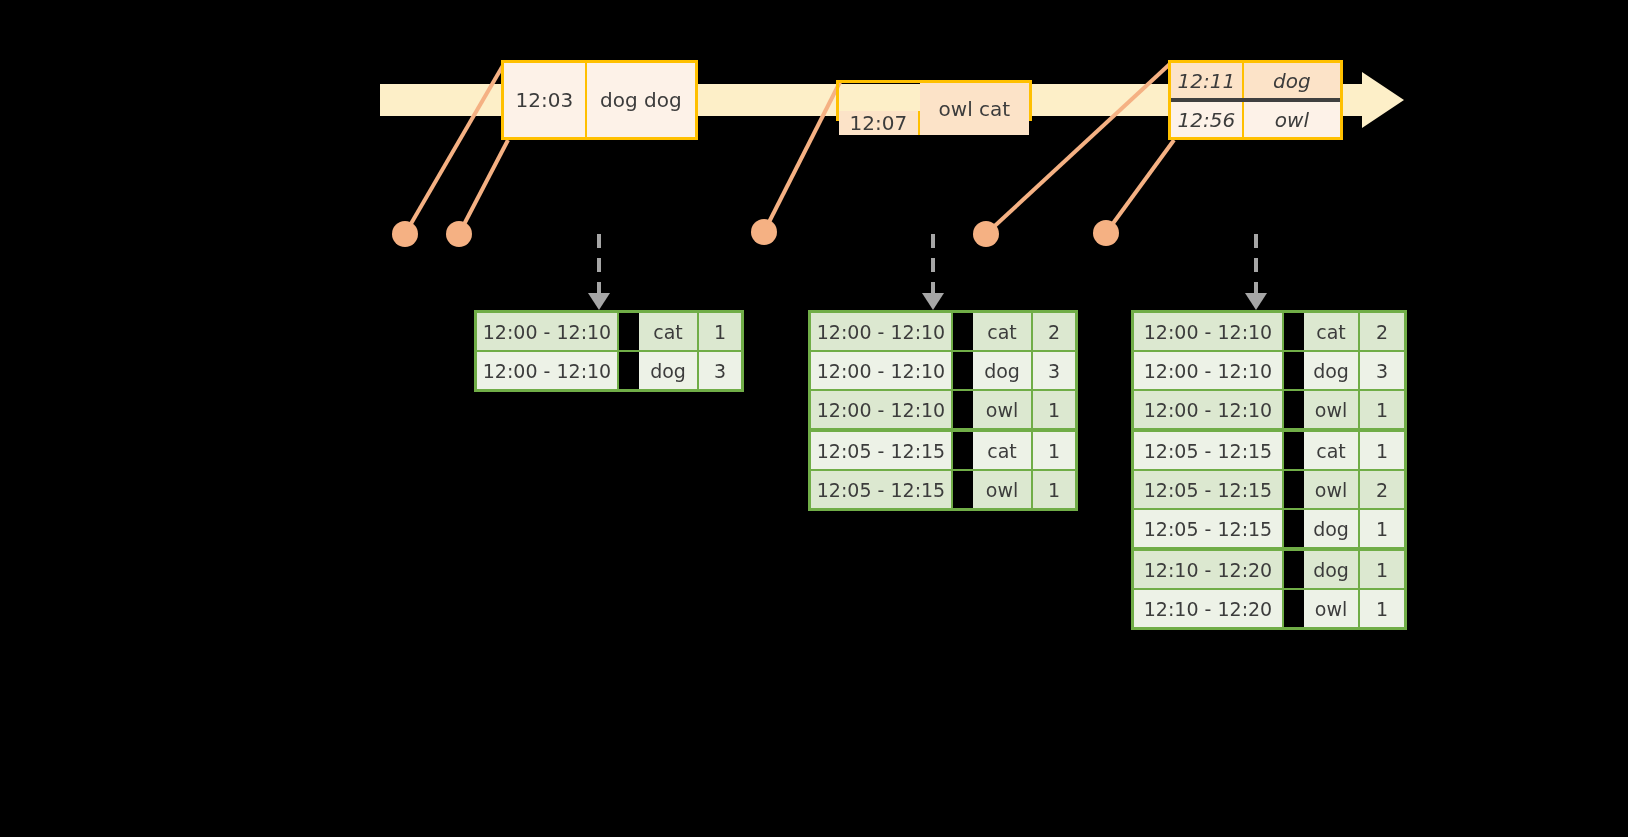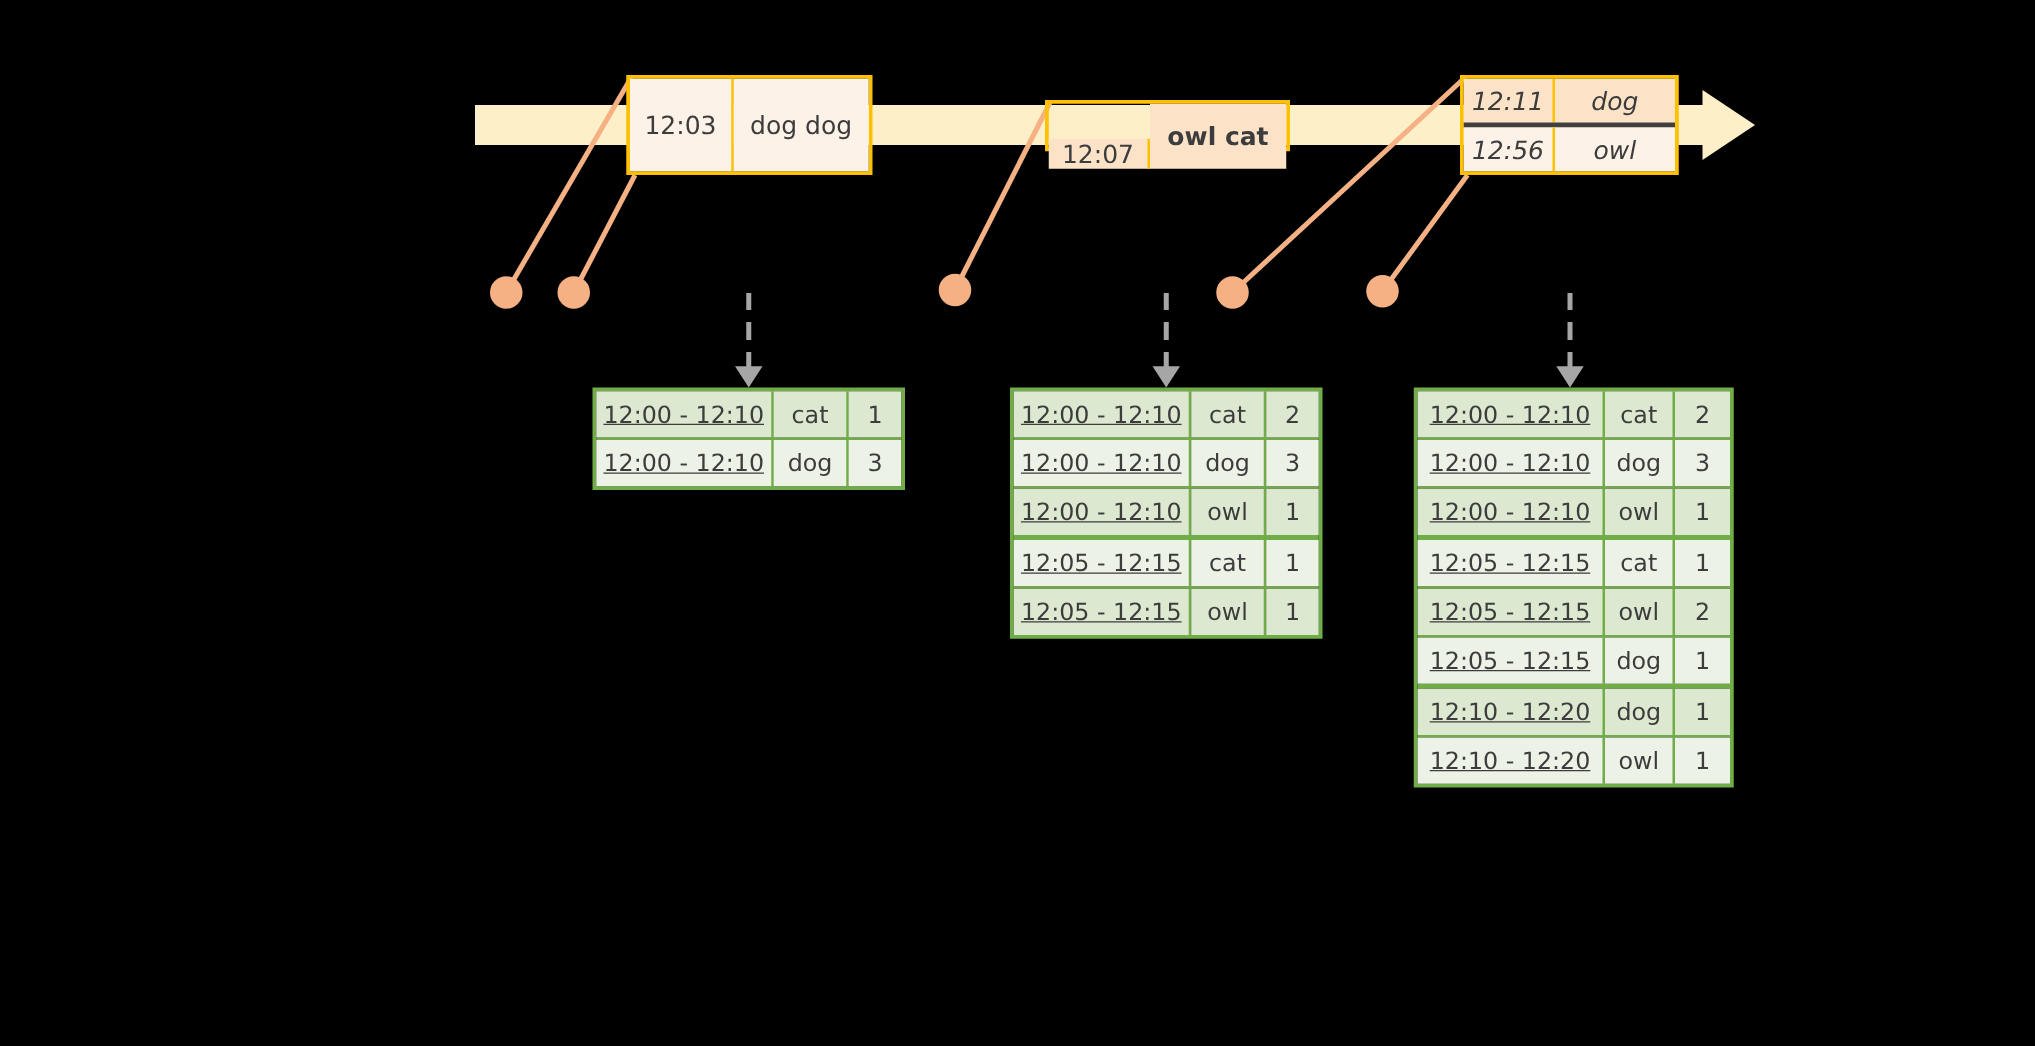--- a/index.html
+++ b/index.html
@@ -20,21 +20,21 @@
   .ev-time{border-right:2px solid #FFC000;}
   .r-odd  .ev-time,.r-odd  .ev-words{background:#FCE3C8;}
   .r-even .ev-time,.r-even .ev-words{background:#FDF2E8;}
 
   #box-a{left:501px;top:60px;width:197px;height:80px;}
   #box-a .ev-time{width:84px;}
   #box-a .ev-words{width:110px;}
 
   #box-b{left:836px;top:80px;width:196px;height:41px;}
   #box-b .ev-time{width:82px;margin-top:28px;}
-  #box-b .ev-words{width:111px;font-weight:bold;}
+  #box-b .ev-words{width:111px;}
 
   #box-c{left:1168px;top:60px;width:175px;height:80px;font-style:italic;}
   #box-c .ev-time{width:74px;}
   #box-c .ev-words{width:98px;}
 
   
   .dot{position:absolute;width:26px;height:26px;border-radius:50%;background:#F5B183;}
   #conn-svg{position:absolute;left:0;top:0;width:1628px;height:837px;pointer-events:none;}
 
   
@@ -46,22 +46,22 @@
   
   .gtable{position:absolute;border:3px solid #70AD47;box-sizing:border-box;}
   .grow{display:flex;}
   .gcell{font-size:19px;color:#3c3c3c;display:flex;align-items:center;justify-content:center;
      box-sizing:border-box;border-right:2px solid #70AD47;height:37px;}
   .gcell:last-child{border-right:none;}
   .grow + .grow{border-top:2px solid #70AD47;}
   .grow.sep + .grow{border-top:4px solid #70AD47;}
   .g-odd  .gcell{background:#DCE8D0;}
   .g-even .gcell{background:#EDF2E7;}
-  .c-win{width:142px;text-decoration:underline;}
-  .c-word{width:60px;}
+  .c-win{width:142px;}
+  .c-word{width:60px;margin-left:20px;}
   .c-cnt{width:42px;}
 
   #tbl-1{left:474px;top:310px;}
   #tbl-2{left:808px;top:310px;}
   #tbl-3{left:1131px;top:310px;}
   #tbl-3 .c-win{width:150px;}
   #tbl-3 .c-word{width:56px;}
   #tbl-3 .c-cnt{width:44px;}
 </style>
 </head>

